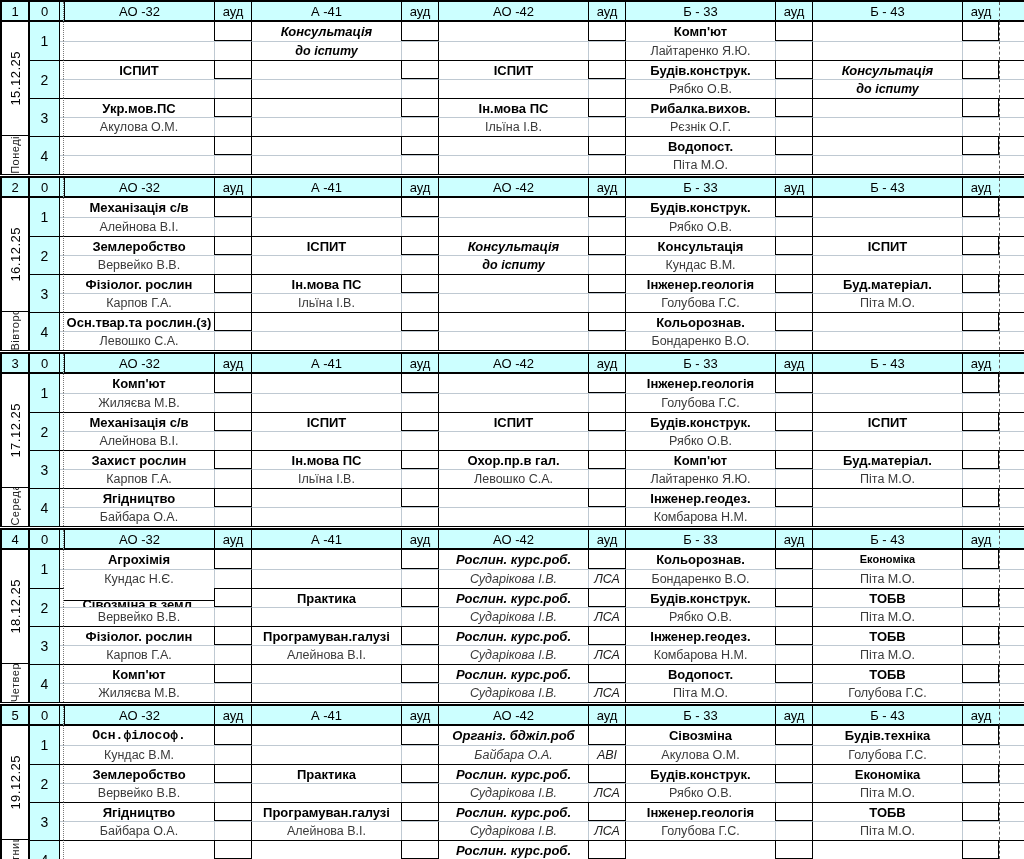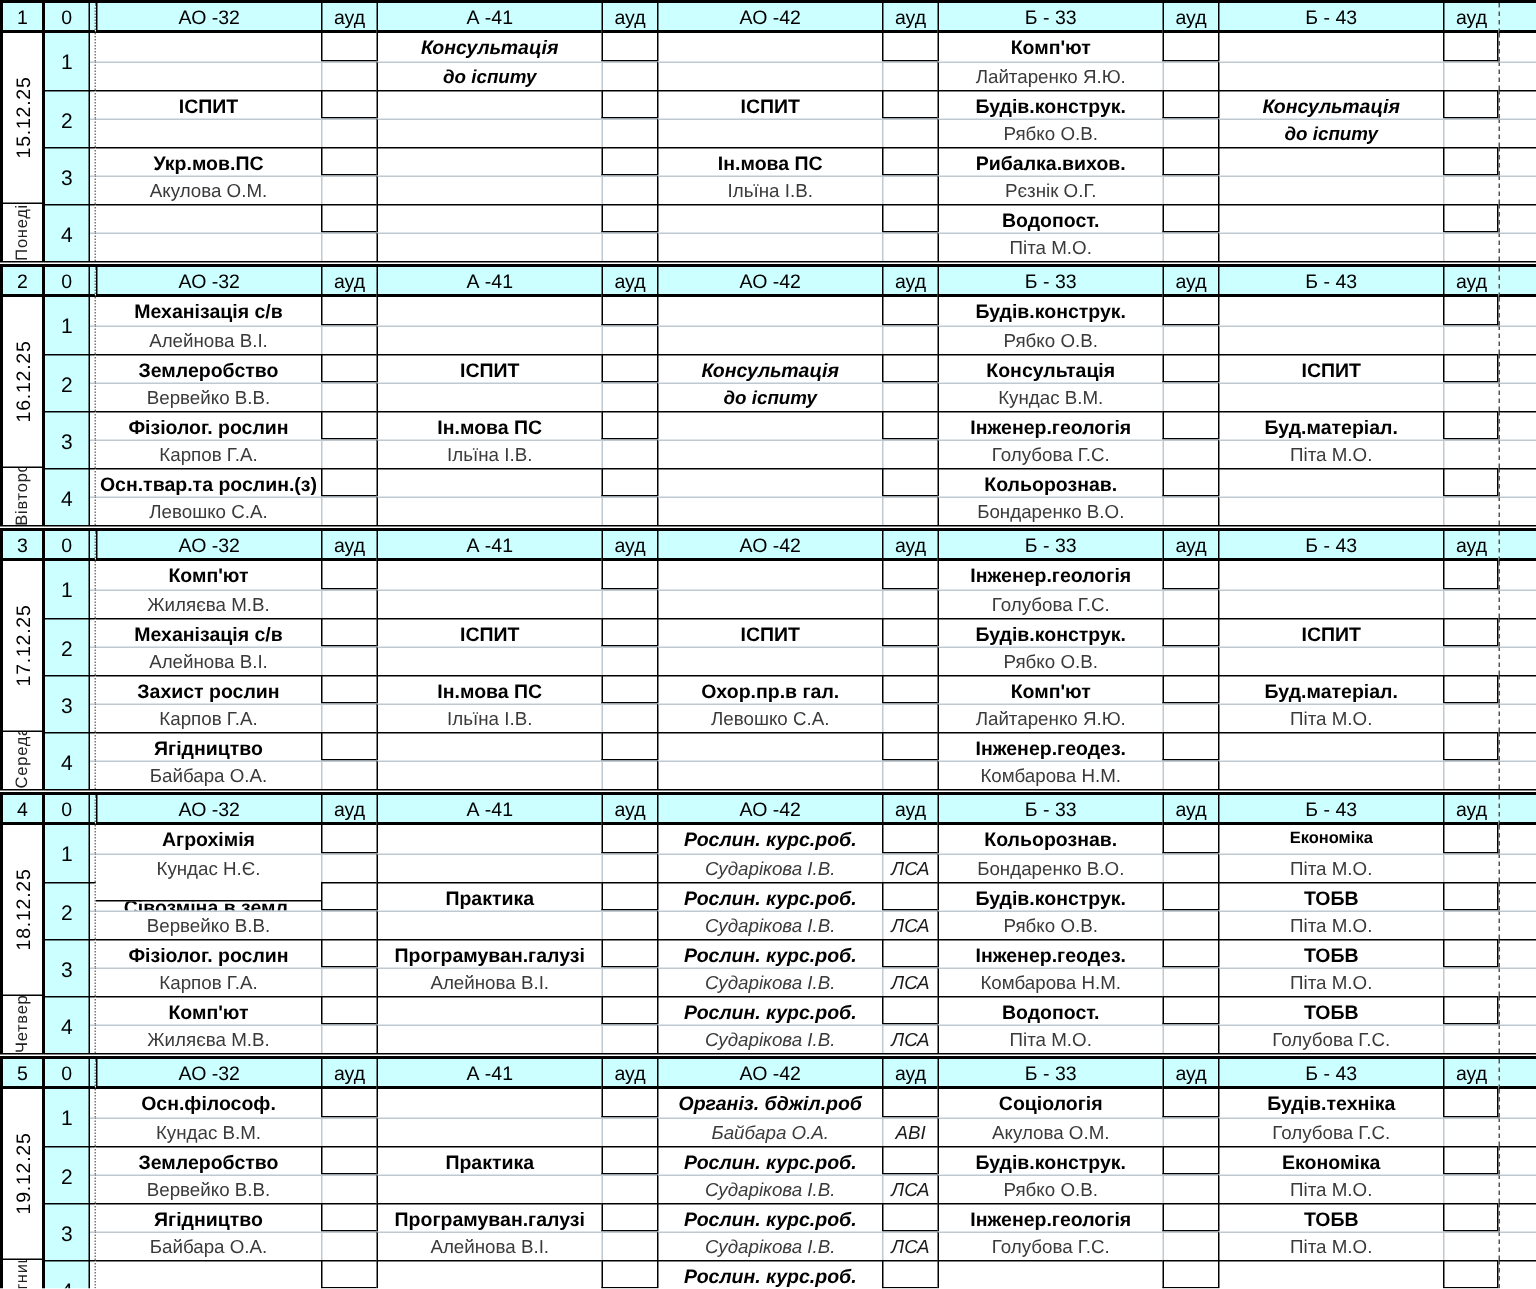--- a/index.html
+++ b/index.html
@@ -571,33 +571,33 @@
       <div class="cell hd dash" style="grid-area: 1 / 14;"></div>
       <div class="cell vcell bl15 bb1" style="grid-area: 2 / 1 / 8;">
         <span class="vert">19.12.25</span>
       </div>
       <div class="cell vcell bl15 vclip" style="grid-area: 8 / 1 / 10;">
         <span class="vert">П'ятниця</span>
       </div>
       <div class="cell pnum bl2 br1" style="grid-area: 2 / 2 / 4;">1</div>
       <div class="cell sp" style="grid-area: 2 / 3;"></div>
       <div class="cell sp bTl" style="grid-area: 3 / 3;"></div>
-      <div class="cell sub" style="grid-area: 2 / 4;">Осн.філософ.</div>
+      <div class="cell sub" style="grid-area: 2 / 4; font-family: Liberation Mono, monospace;">Осн.філософ.</div>
       <div class="cell tea bTl" style="grid-area: 3 / 4;">Кундас В.М.</div>
       <div class="cell bl bb1" style="grid-area: 2 / 5;"></div>
       <div class="cell audv blg bTl" style="grid-area: 3 / 5;"></div>
       <div class="cell sub bl" style="grid-area: 2 / 6;"></div>
       <div class="cell tea bl bTl" style="grid-area: 3 / 6;"></div>
       <div class="cell bl bb1" style="grid-area: 2 / 7;"></div>
       <div class="cell audv blg bTl" style="grid-area: 3 / 7;"></div>
       <div class="cell sub bl it" style="grid-area: 2 / 8;">Організ. бджіл.роб</div>
       <div class="cell tea bl bTl itTea" style="grid-area: 3 / 8;">Байбара О.А.</div>
       <div class="cell bl bb1" style="grid-area: 2 / 9;"></div>
       <div class="cell audv blg bTl" style="grid-area: 3 / 9;">АВІ</div>
-      <div class="cell sub bl" style="grid-area: 2 / 10;">Соціологія</div>
+      <div class="cell sub bl" style="grid-area: 2 / 10;">Сівозміна</div>
       <div class="cell tea bl bTl" style="grid-area: 3 / 10;">Акулова О.М.</div>
       <div class="cell bl bb1" style="grid-area: 2 / 11;"></div>
       <div class="cell audv blg bTl" style="grid-area: 3 / 11;"></div>
       <div class="cell sub bl" style="grid-area: 2 / 12;">Будів.техніка</div>
       <div class="cell tea bl bTl" style="grid-area: 3 / 12;">Голубова Г.С.</div>
       <div class="cell bl bb1 br1" style="grid-area: 2 / 13;"></div>
       <div class="cell audv blg bTl" style="grid-area: 3 / 13;"></div>
       <div class="cell dash" style="grid-area: 2 / 14;"></div>
       <div class="cell dash bTl" style="grid-area: 3 / 14;"></div>
       <div class="cell pnum bl2 br1 bT" style="grid-area: 4 / 2 / 6;">2</div>

